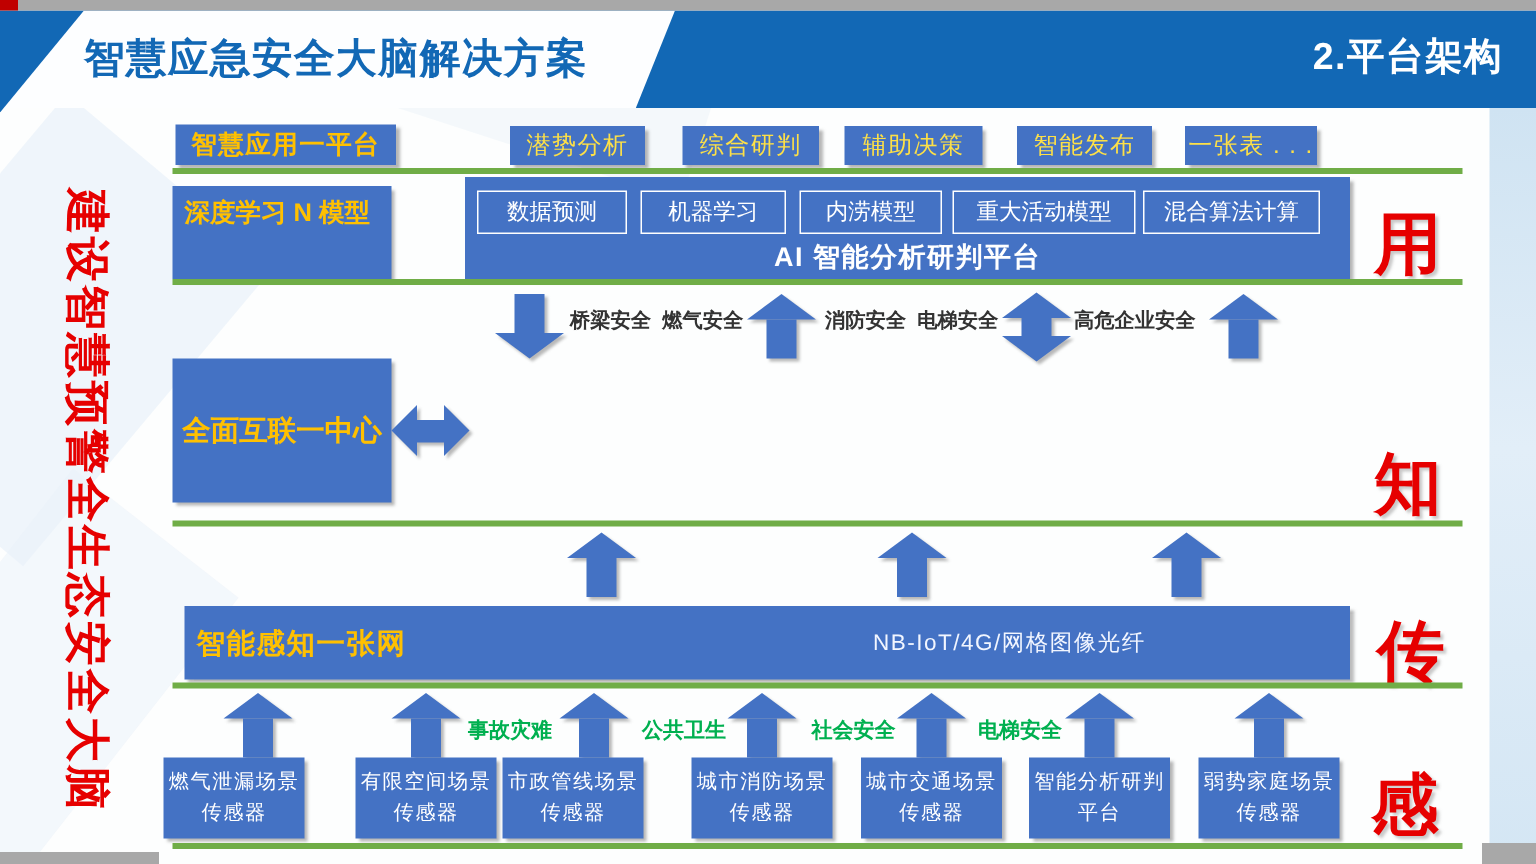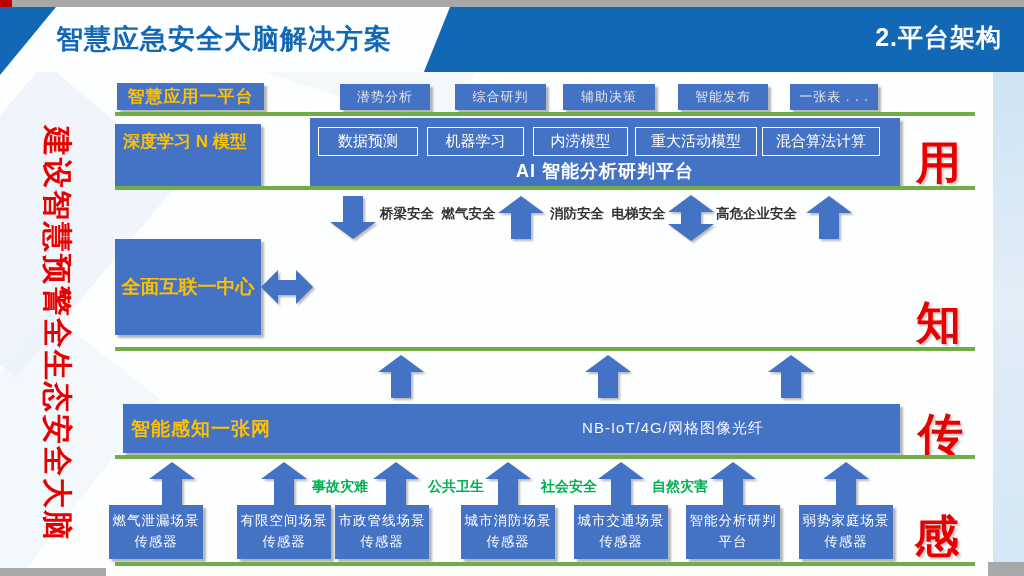--- a/index.html
+++ b/index.html
@@ -50,21 +50,21 @@
   .harrow .head-right{width:0;height:0;border-top:17px solid transparent;border-bottom:17px solid transparent;
     border-left:17px solid #4472c4;}
   .harrow .hstem{width:18px;height:15px;background:#4472c4;}
   .alabel{position:absolute;font-size:13.5px;color:#333;white-space:pre;font-weight:600;}
   .side-char{position:absolute;font-size:45px;font-weight:900;color:#e60000;line-height:1;
     text-shadow:2px 2px 2px rgba(150,150,150,.5);}
   .cat-label{position:absolute;font-size:14px;font-weight:800;color:#00b050;white-space:nowrap;}
   .sensor{position:absolute;width:94px;height:54px;background:#4472c4;color:#fff;
     box-shadow:2.5px 2.5px 2px rgba(110,110,110,.5);display:flex;align-items:center;justify-content:center;
     text-align:center;font-size:13.5px;line-height:1.55;padding:2px;box-sizing:border-box;letter-spacing:1px;}
-  .btn{position:absolute;top:84px;height:26px;background:#4472c4;color:#e5e5e5;font-size:13px;
+  .btn{position:absolute;top:84px;height:26px;background:#4472c4;color:#fde047;font-size:16px;
     display:flex;align-items:center;justify-content:center;box-shadow:2.5px 2.5px 2px rgba(110,110,110,.5);letter-spacing:1px;}
   .footer-gray-l{position:absolute;left:0;top:568px;width:106px;height:8px;background:#a8a8a8;}
   .footer-gray-r{position:absolute;left:988px;top:562px;width:36px;height:14px;background:#a8a8a8;}
 </style>
 </head>
 <body>
 
 <div class="stage">
 
   <div class="bg-shape" style="left:-60px;top:90px;width:180px;height:260px;transform:rotate(40deg);"></div>
@@ -175,21 +175,21 @@
   <div class="cat-label" style="left:428px;top:478px;">公共卫生</div>
   <div class="varrow" style="left:485px;top:462px;">
       <div class="head-up"></div>
       <div class="stem"></div>
     </div>
   <div class="cat-label" style="left:541px;top:478px;">社会安全</div>
   <div class="varrow" style="left:598px;top:462px;">
       <div class="head-up"></div>
       <div class="stem"></div>
     </div>
-  <div class="cat-label" style="left:652px;top:478px;">自然灾害</div>
+  <div class="cat-label" style="left:652px;top:478px;">电梯安全</div>
   <div class="varrow" style="left:710px;top:462px;">
       <div class="head-up"></div>
       <div class="stem"></div>
     </div>
   <div class="varrow" style="left:823px;top:462px;">
       <div class="head-up"></div>
       <div class="stem"></div>
     </div>
 
   <div class="sensor" style="left:109px;top:505px;">燃气泄漏场景传感器</div>

